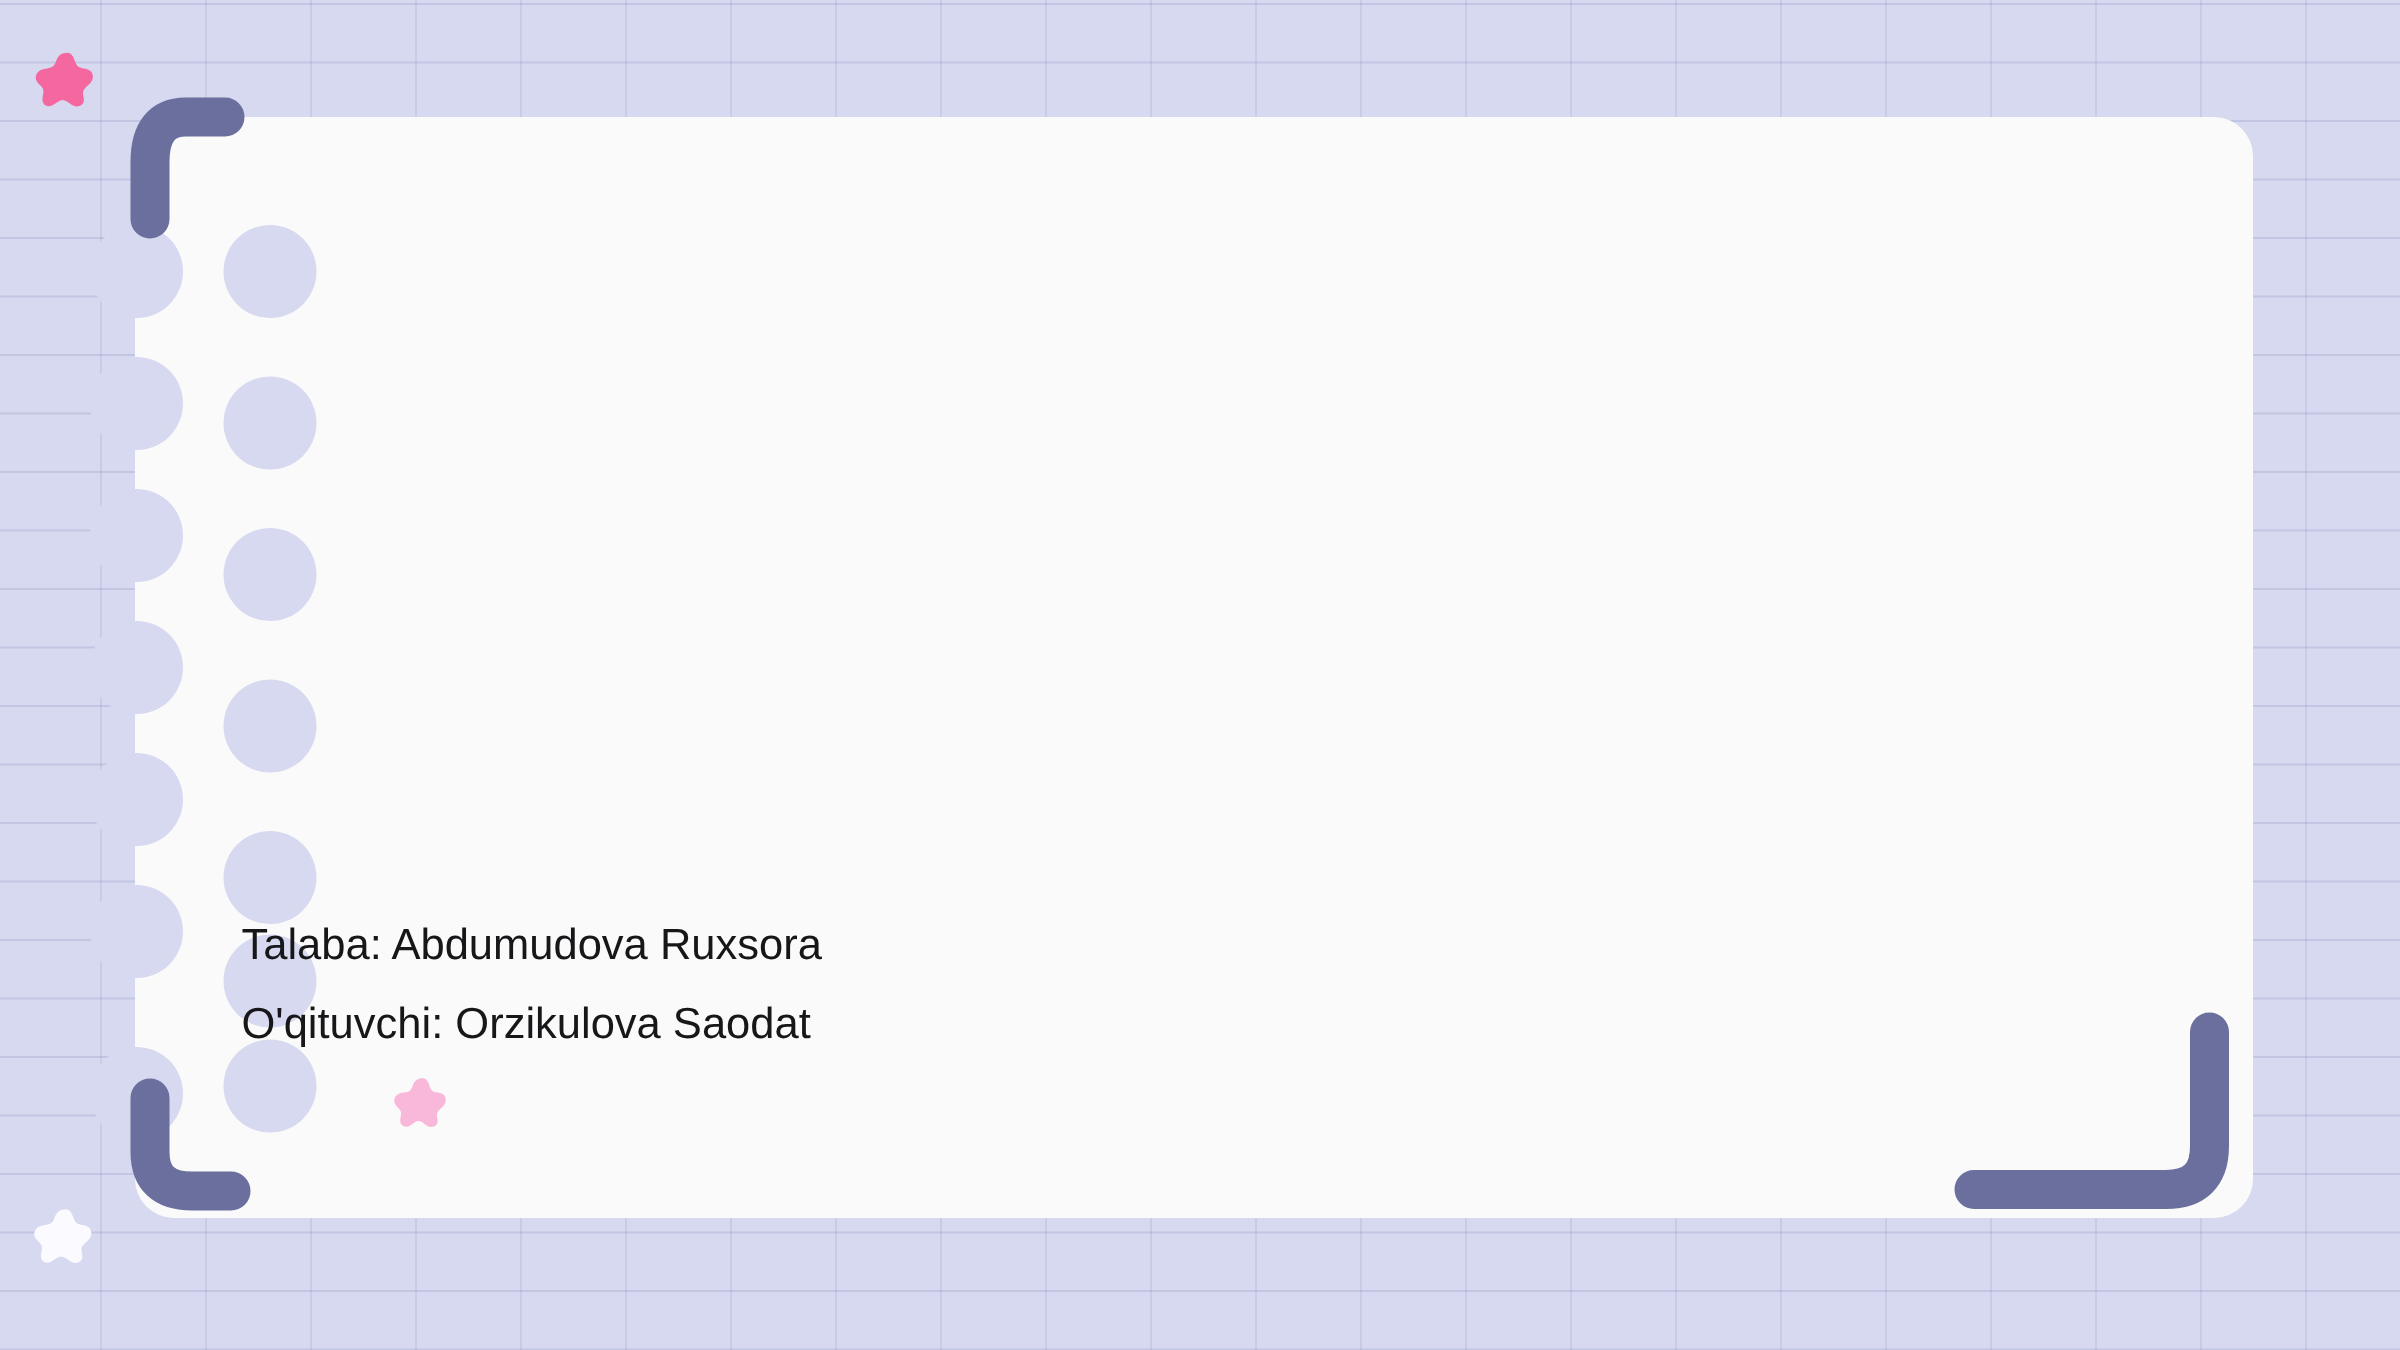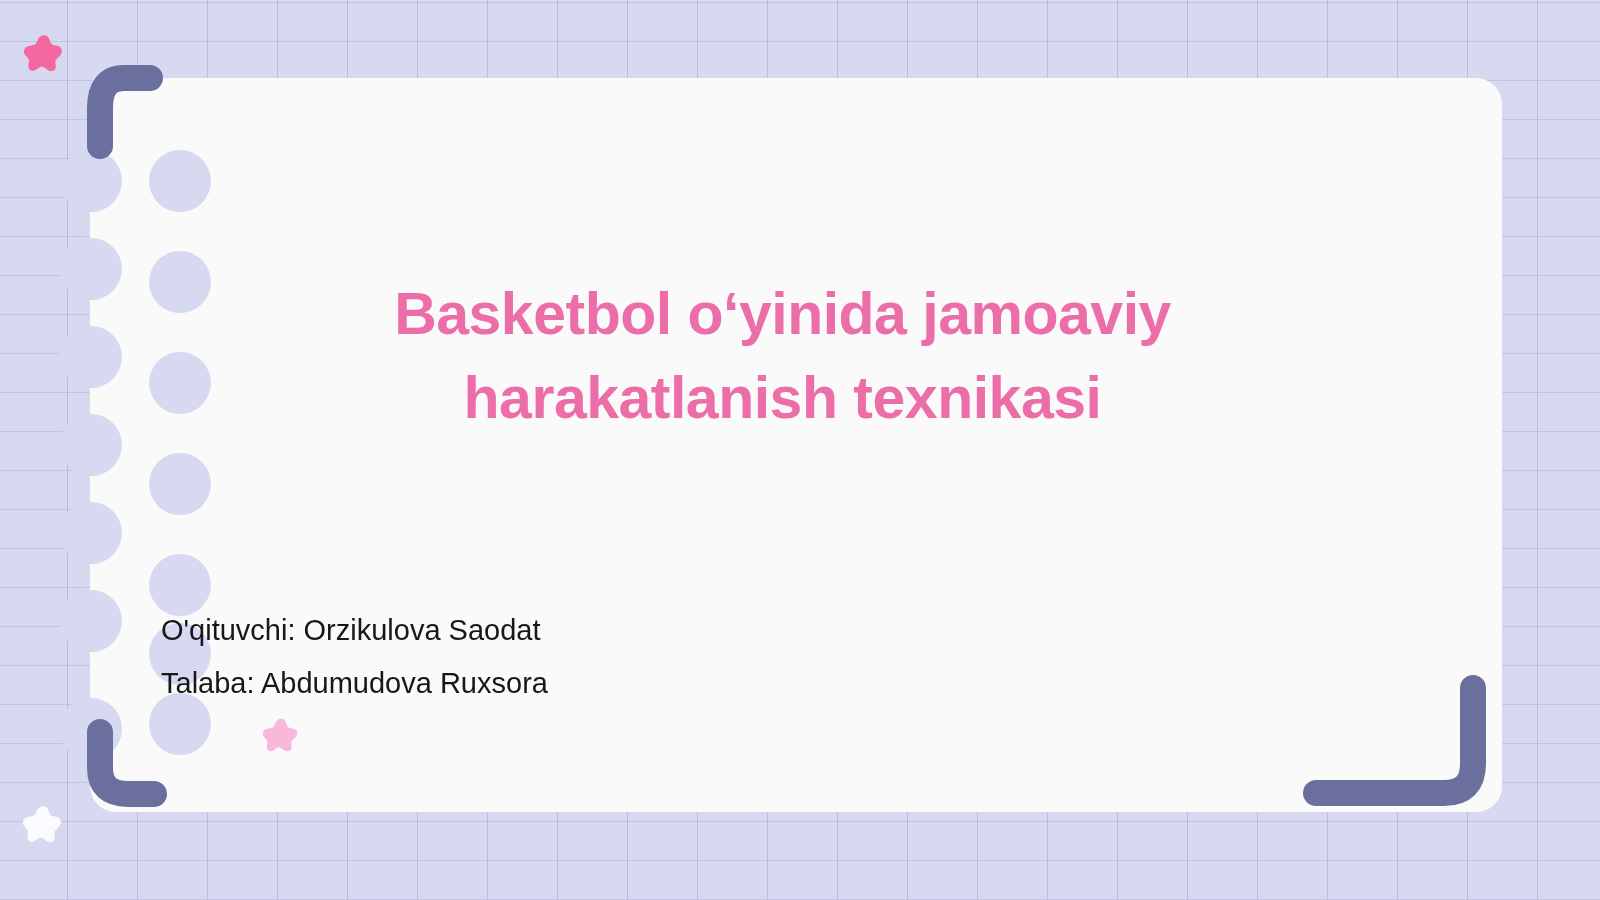--- a/index.html
+++ b/index.html
@@ -194,21 +194,19 @@
                C24 98 18 100 13 97
                C8 94 6 89 8 80
                C10 71 9 67 2 61
                C-4 55 -6 49 -3 43
                C0 37 5 34 15 33
                C25 32 28 29 31 20
                C34 11 40 6 50 6 Z" transform="translate(6,2) scale(0.92)" fill="#f9b8da"></path>
     </svg>
   </div>
 
-  <div id="title">Basketbol oʻyinida jamoaviy
-harakatlanish texnikasi</div>
 
   <div id="subtitle-block">
+    <div class="sub-line">Talaba: Abdumudova Ruxsora</div>
     <div class="sub-line">O'qituvchi: Orzikulova Saodat</div>
-    <div class="sub-line">Talaba: Abdumudova Ruxsora</div>
   </div>
 
 </div>
 
 </body></html>

